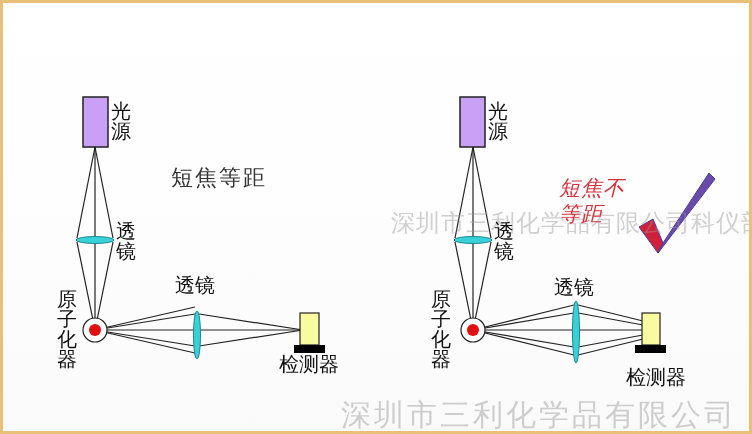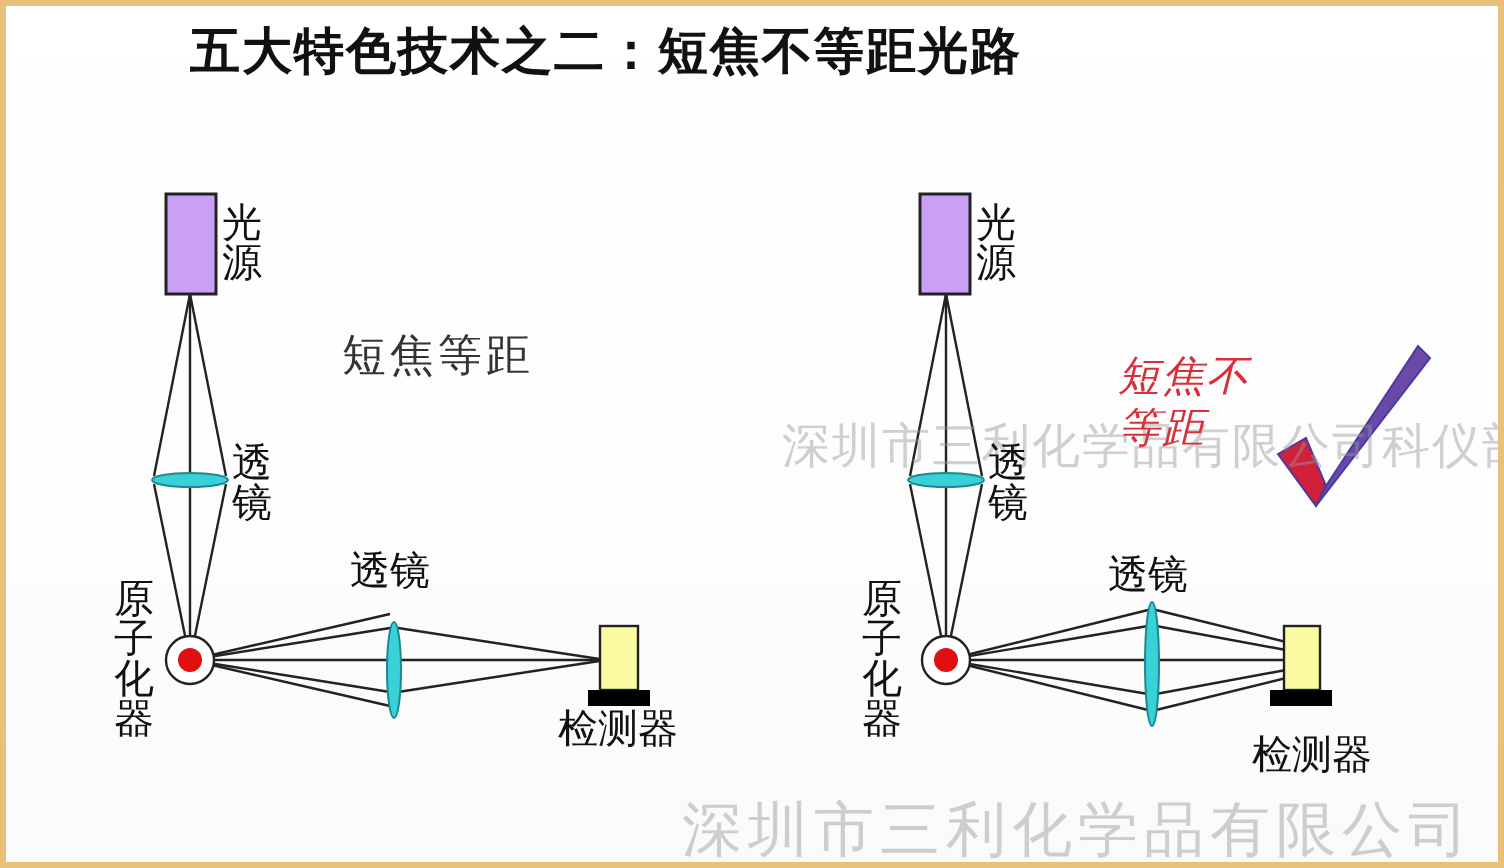--- a/index.html
+++ b/index.html
@@ -51,21 +51,20 @@
   .bottom-note {
     position: absolute; left: 312px; top: 404px;
     font-size: 17px; font-weight: bold; color: #d42020;
   }
 </style>
 </head>
 <body>
 
 <div class="slide">
 
-  <div class="title">五大特色技术之二：短焦不等距光路</div>
 
   <svg class="diagram" width="752" height="434" viewBox="0 0 752 434">
 
     <g>
 
       <rect x="80" y="94" width="25" height="50" fill="#c9a0f5" stroke="#222" stroke-width="1.5"></rect>
 
       <g stroke="#222" stroke-width="1.2" fill="none">
         <line x1="92" y1="144" x2="92" y2="327"></line>
         <line x1="92" y1="144" x2="74" y2="235"></line>

